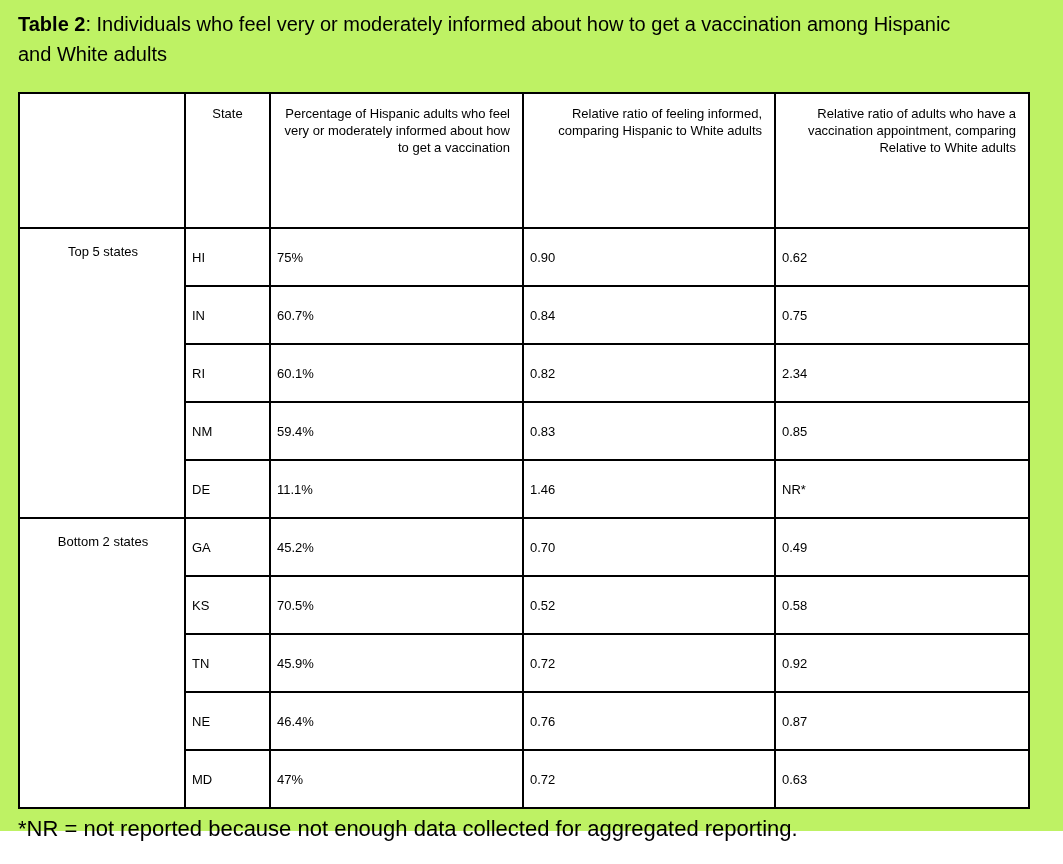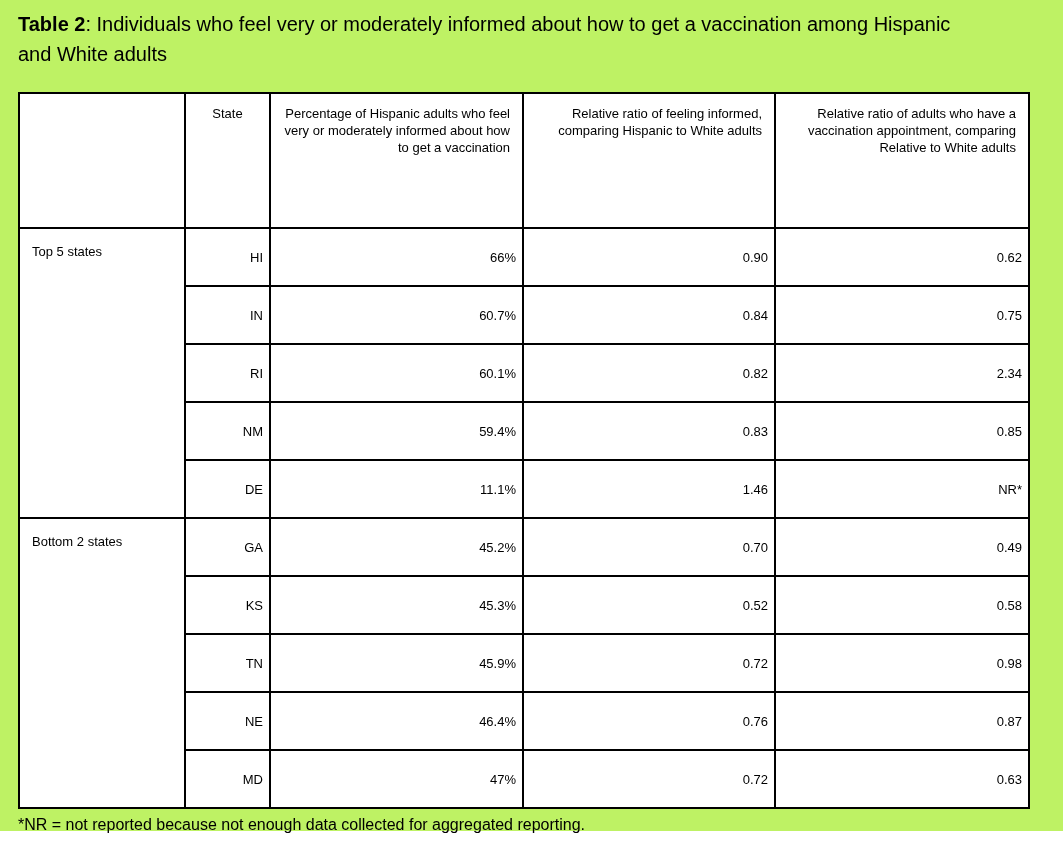--- a/index.html
+++ b/index.html
@@ -42,30 +42,30 @@
   th {
     font-weight: normal;
     vertical-align: top;
     text-align: right;
     padding: 12px 12px 8px 12px;
     line-height: 1.3;
   }
   th.center { text-align: center; padding-left: 4px; padding-right: 4px; }
   td.group-label {
     vertical-align: top;
-    text-align: left;
+    text-align: center;
     padding: 15px 10px 8px 12px;
   }
   td.val {
     vertical-align: middle;
-    text-align: right;
+    text-align: left;
     padding: 2px 6px;
   }
   .footnote {
-    font-size: 16px;
+    font-size: 22px;
     margin-top: 7px;
     color: #000000;
   }
 </style>
 </head>
 <body>
 
 <div class="page">
 
   <div class="title">
@@ -86,21 +86,21 @@
         <th class="center">State</th>
         <th>Percentage of Hispanic adults who feel very or moderately informed about how to get a vaccination</th>
         <th>Relative ratio of feeling informed, comparing Hispanic to White adults</th>
         <th>Relative ratio of adults who have a vaccination appointment, comparing Relative to White adults</th>
       </tr>
     </thead>
     <tbody>
       <tr>
         <td class="group-label" rowspan="5">Top 5 states</td>
         <td class="val">HI</td>
-        <td class="val">66%</td>
+        <td class="val">75%</td>
         <td class="val">0.90</td>
         <td class="val">0.62</td>
       </tr>
       <tr>
         <td class="val">IN</td>
         <td class="val">60.7%</td>
         <td class="val">0.84</td>
         <td class="val">0.75</td>
       </tr>
       <tr>
@@ -123,29 +123,29 @@
       </tr>
       <tr>
         <td class="group-label" rowspan="5">Bottom 2 states</td>
         <td class="val">GA</td>
         <td class="val">45.2%</td>
         <td class="val">0.70</td>
         <td class="val">0.49</td>
       </tr>
       <tr>
         <td class="val">KS</td>
-        <td class="val">45.3%</td>
+        <td class="val">70.5%</td>
         <td class="val">0.52</td>
         <td class="val">0.58</td>
       </tr>
       <tr>
         <td class="val">TN</td>
         <td class="val">45.9%</td>
         <td class="val">0.72</td>
-        <td class="val">0.98</td>
+        <td class="val">0.92</td>
       </tr>
       <tr>
         <td class="val">NE</td>
         <td class="val">46.4%</td>
         <td class="val">0.76</td>
         <td class="val">0.87</td>
       </tr>
       <tr>
         <td class="val">MD</td>
         <td class="val">47%</td>

